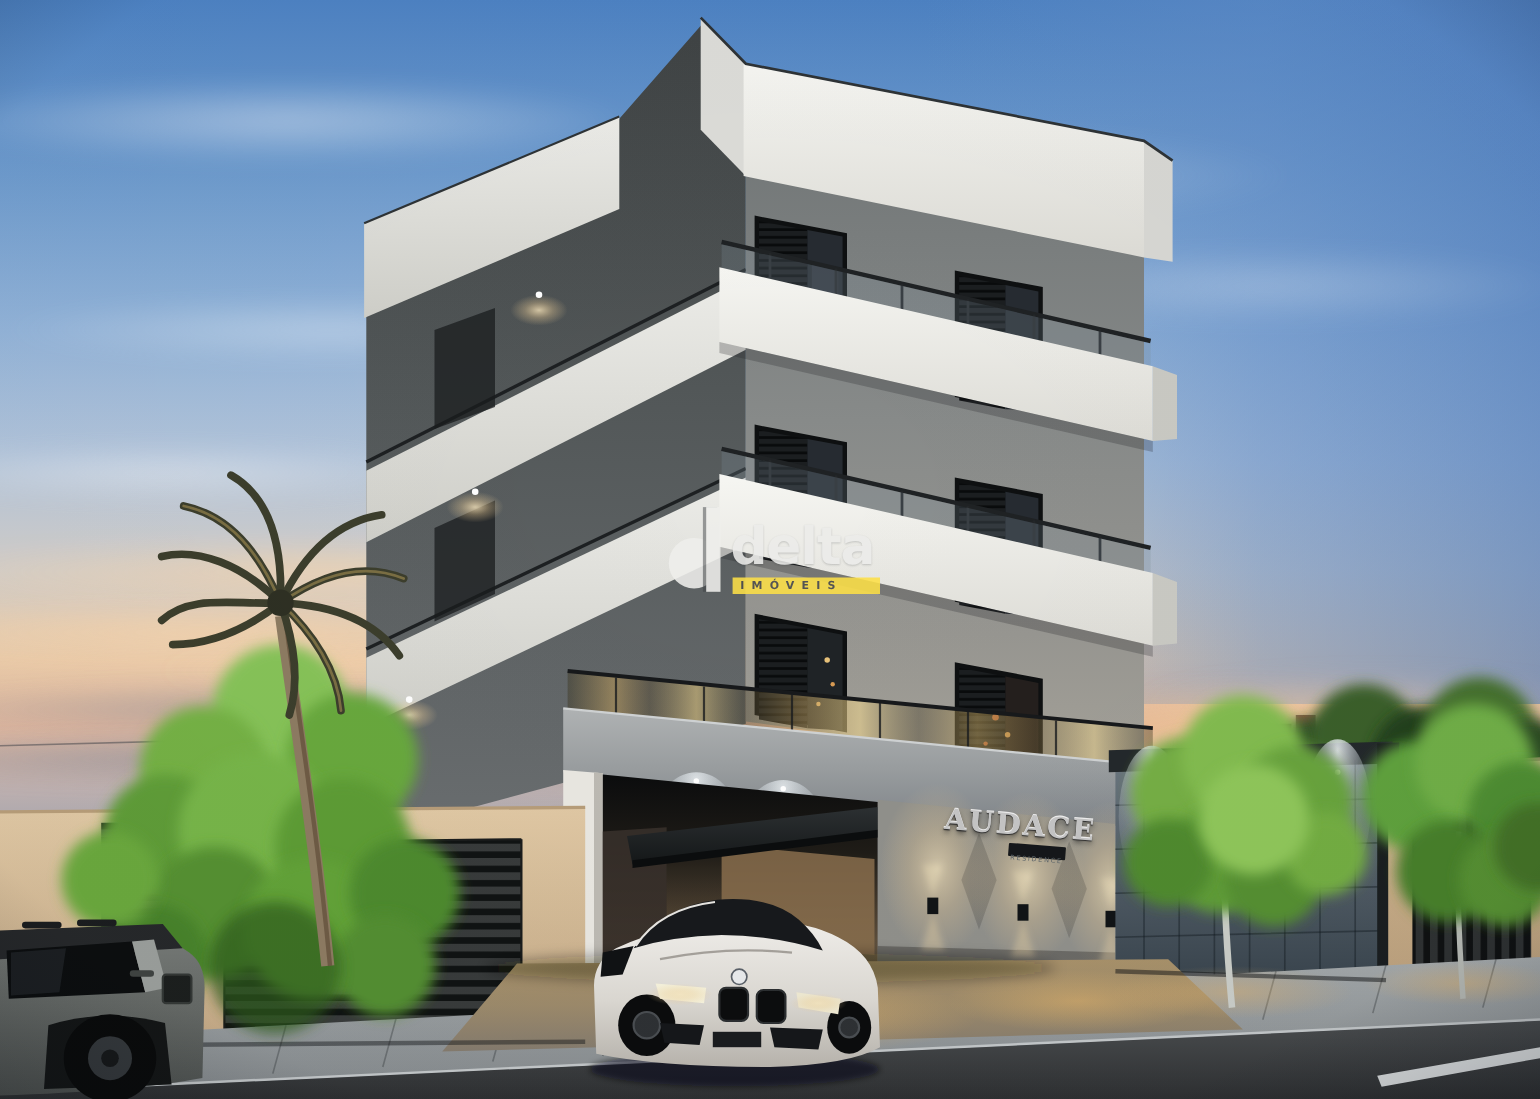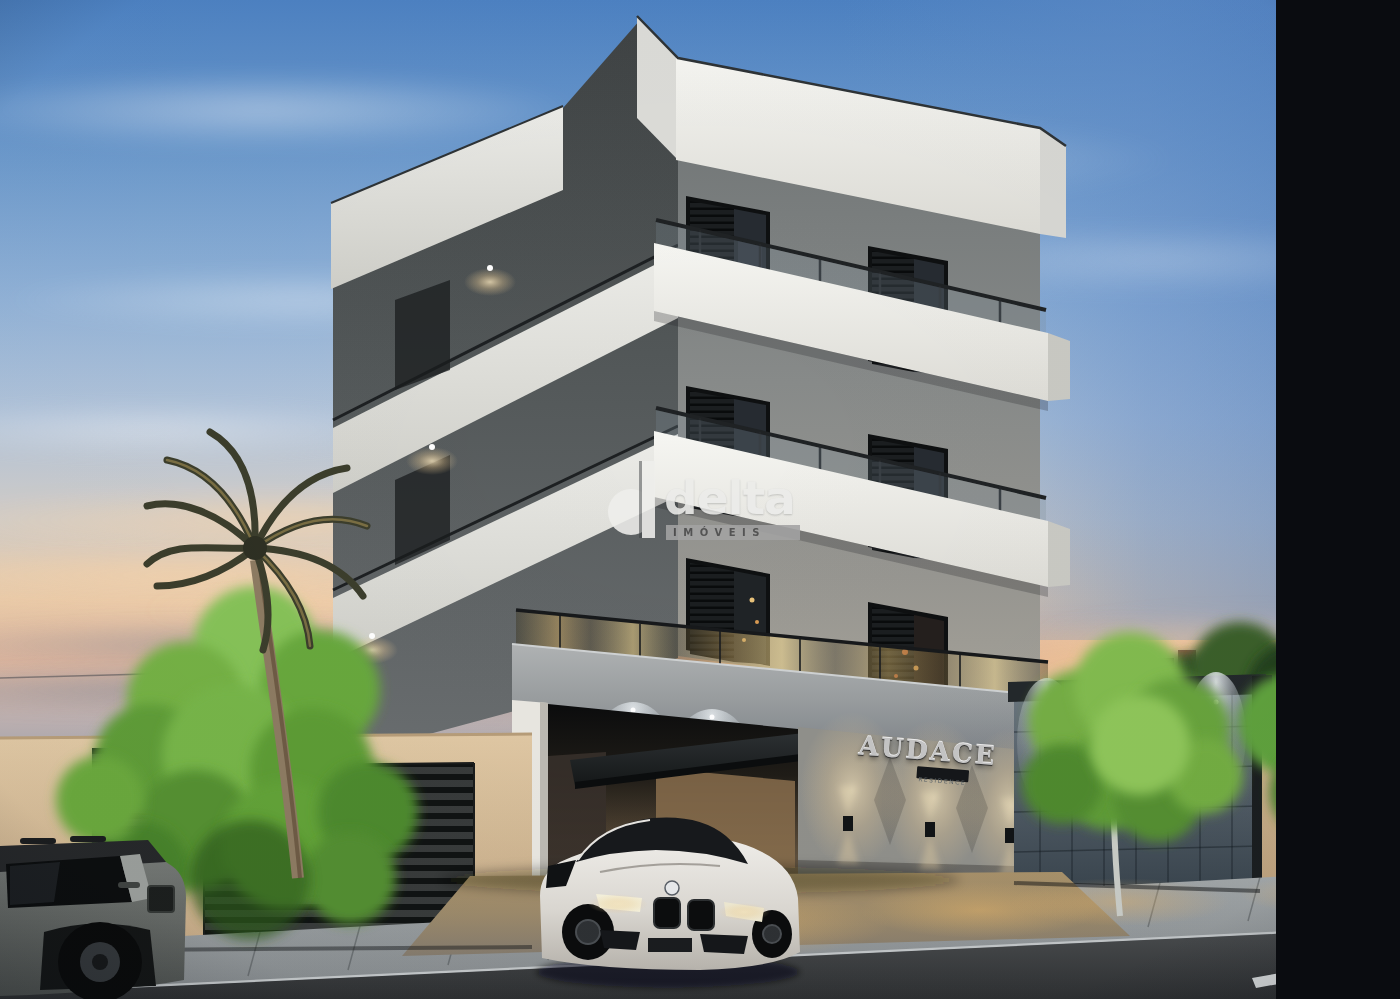--- a/index.html
+++ b/index.html
@@ -1,23 +1,23 @@
 <!DOCTYPE html>
 <html><head>
 <meta charset="utf-8">
 <style>
   html,body{margin:0;padding:0;background:#0a0c10;}
-  .stage{position:relative;width:1276px;height:999px;overflow:hidden;font-family:"DejaVu Sans",sans-serif;}
+  .stage{position:relative;width:1400px;height:999px;overflow:hidden;font-family:"DejaVu Sans",sans-serif;}
   .stage svg{position:absolute;left:0;top:0;}
   
   .watermark{position:absolute;left:596px;top:452px;width:212px;height:96px;opacity:.88;z-index:20;}
   .wm-circle{position:absolute;left:12px;top:37px;width:46px;height:46px;border-radius:50%;background:#efefec;}
   .wm-bar{position:absolute;left:46px;top:9px;width:13px;height:77px;background:#efefec;box-shadow:-3px 0 0 rgba(60,64,68,.55);}
   .wm-brand{position:absolute;left:68px;top:22px;font-size:47px;line-height:47px;font-weight:bold;letter-spacing:-1px;color:#ececea;text-shadow:0 1px 2px rgba(40,44,48,.25);}
-  .wm-subbar{position:absolute;left:70px;top:73px;width:134px;height:15px;background:#a3a3a3;display:flex;align-items:center;}
+  .wm-subbar{position:absolute;left:70px;top:73px;width:134px;height:15px;background:#fde047;display:flex;align-items:center;}
   .wm-subtext{font-size:10px;font-weight:bold;letter-spacing:6.5px;color:#4c4c4c;padding-left:7px;white-space:nowrap;}
   
   .sign{position:absolute;left:858px;top:736px;width:140px;transform:rotate(4.5deg);z-index:15;}
   .sign-name{font-family:"DejaVu Serif",serif;font-weight:bold;font-size:26px;letter-spacing:2px;color:#c3c3c3;text-shadow:0 -1px 0 #ebebeb,0 1px 1px #2a2a2a,0 3px 5px rgba(0,0,0,.45);}
   .sign-plaque{margin:1px 0 0 60px;width:52px;height:12px;background:#15171a;border-radius:1px;text-align:center;}
   .sign-plaque span{font-size:6px;letter-spacing:1.5px;color:#5d6569;line-height:12px;}
 </style>
 </head>
 <body>
 

